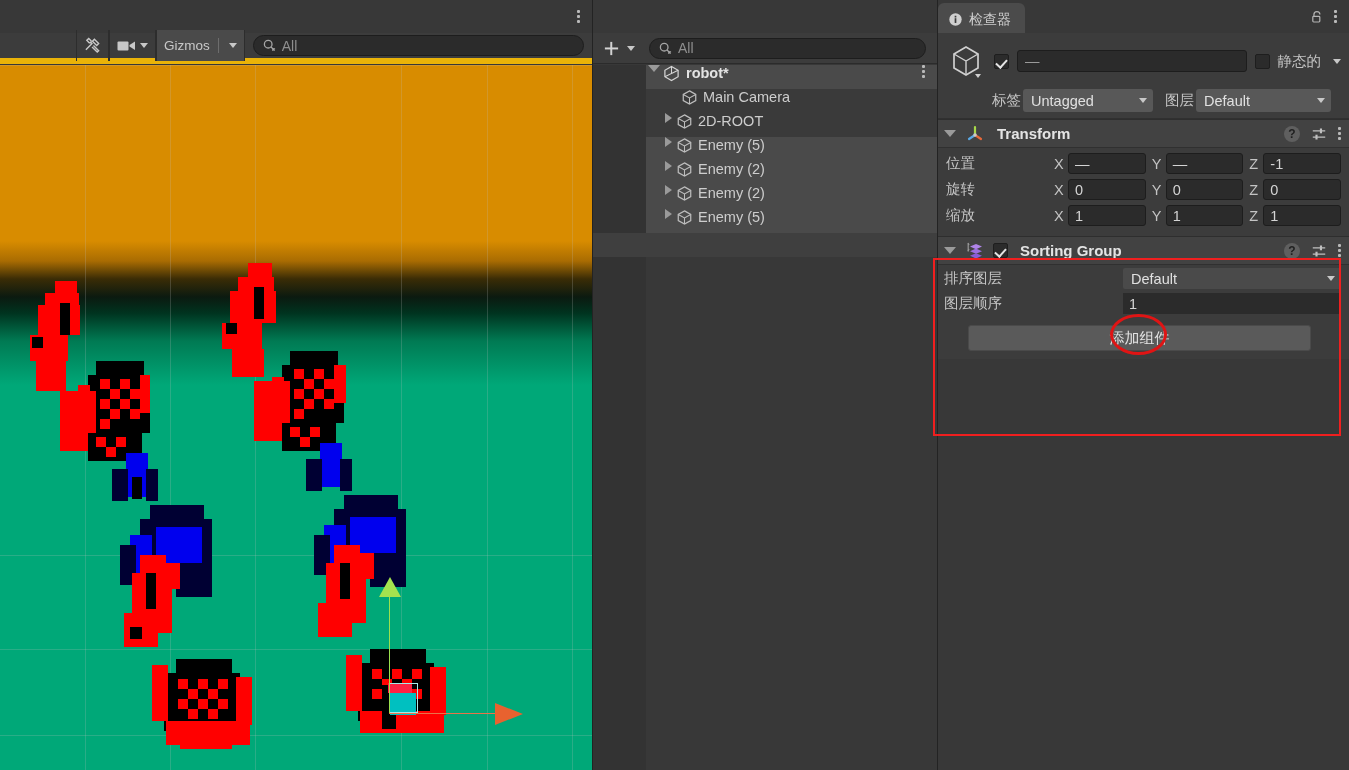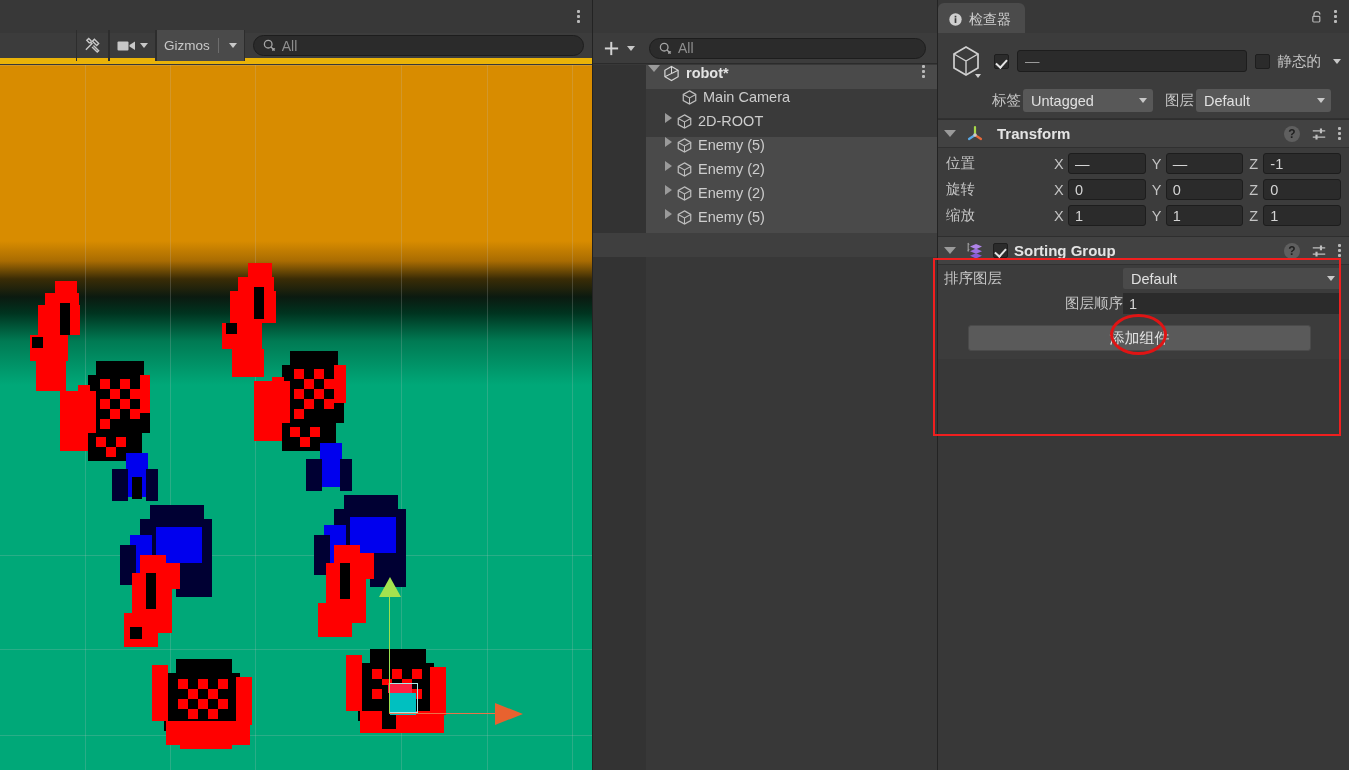--- a/index.html
+++ b/index.html
@@ -658,21 +658,21 @@
         <div class="comp-head">
           <span class="twisty open"></span>
           <svg width="20" height="20" viewBox="0 0 20 20">
             <path d="M4 4 L3 2 M4 8 L3 10" stroke="#9a9a9a" stroke-width="1.2"></path>
             <path d="M3.2 2.5 L3.2 10.5" stroke="#9a9a9a" stroke-width="1.2"></path>
             <path d="M11 3 L17 5.6 L11 8.2 L5 5.6 Z" fill="#b084e8"></path>
             <path d="M11 7.6 L17 10.2 L11 12.8 L5 10.2 Z" fill="#9b6fe0"></path>
             <path d="M11 12.2 L17 14.8 L11 17.4 L5 14.8 Z" fill="#8a5cd6"></path>
           </svg>
           <div class="chk on" style="margin-left:2px;"></div>
-          <span class="comp-title" style="">Sorting Group</span>
+          <span class="comp-title" style="margin-left:6px;">Sorting Group</span>
           <span class="icons">
             <span class="helpicon">?</span>
             <svg width="16" height="16" viewBox="0 0 18 18">
               <path d="M2 5.5 H16 M2 12.5 H16" stroke="#c0c0c0" stroke-width="1.4"></path>
               <rect x="10" y="2.8" width="2.4" height="5.4" fill="#c0c0c0"></rect>
               <rect x="5" y="9.8" width="2.4" height="5.4" fill="#c0c0c0"></rect>
             </svg>
             <span class="kebab">
                 <i></i>
                 <i></i>
@@ -684,21 +684,21 @@
 
           <div class="prow" style="margin-bottom:2px;">
             <span class="lbl" style="padding-left:6px;width:185px;">排序图层</span>
             <div class="sortdrop">
               <span>Default</span>
               <span class="caret"></span>
             </div>
           </div>
 
           <div class="prow" style="margin-bottom:0;">
-            <span class="lbl" style="padding-left:6px;width:185px;text-align:right;">图层顺序</span>
+            <span class="lbl" style="padding-left:6px;width:185px;">图层顺序</span>
             <span class="widebox">1</span>
           </div>
 
           <div class="addcomp">
             <span>添加组件</span>
           </div>
         </div>
       </div>
     </div>
 

